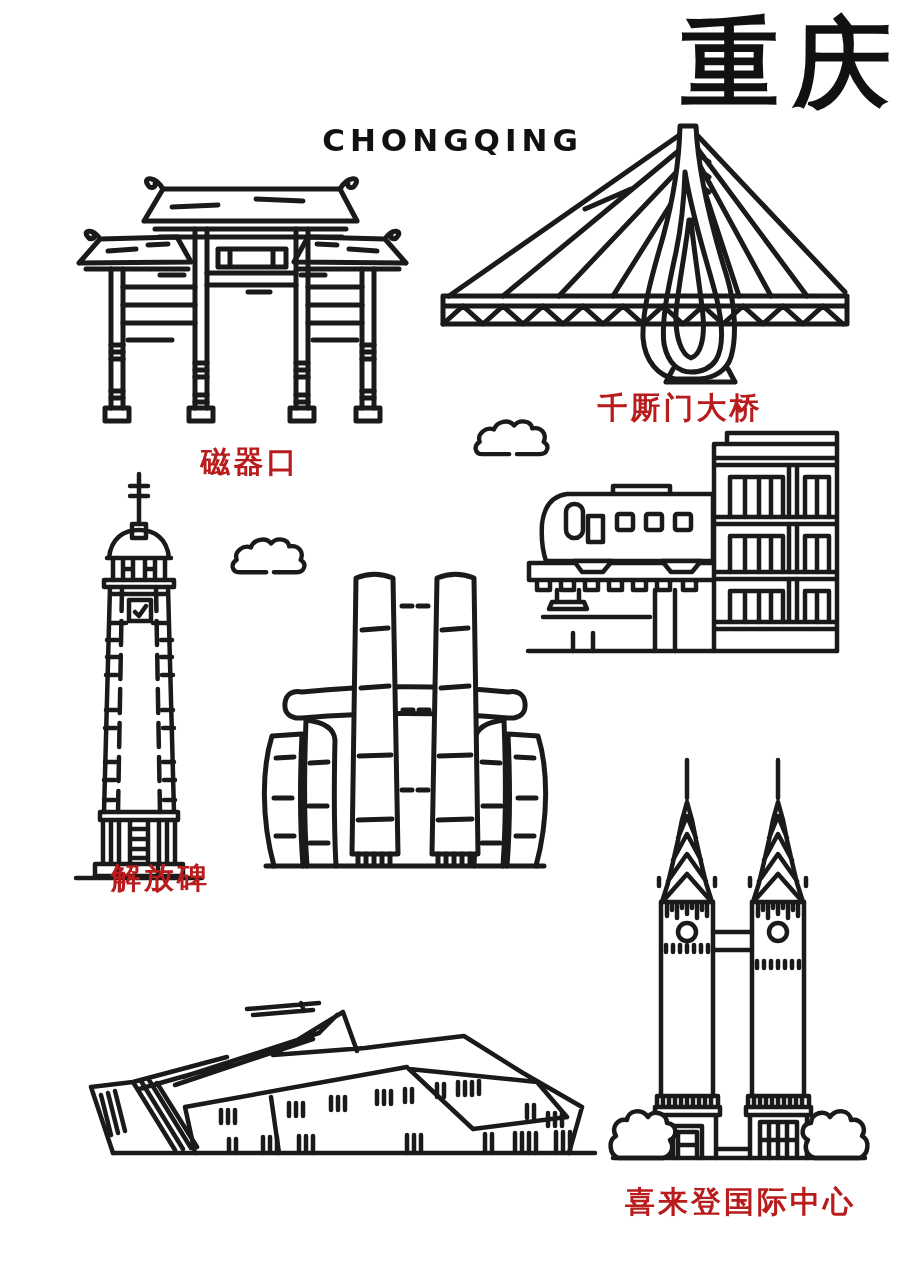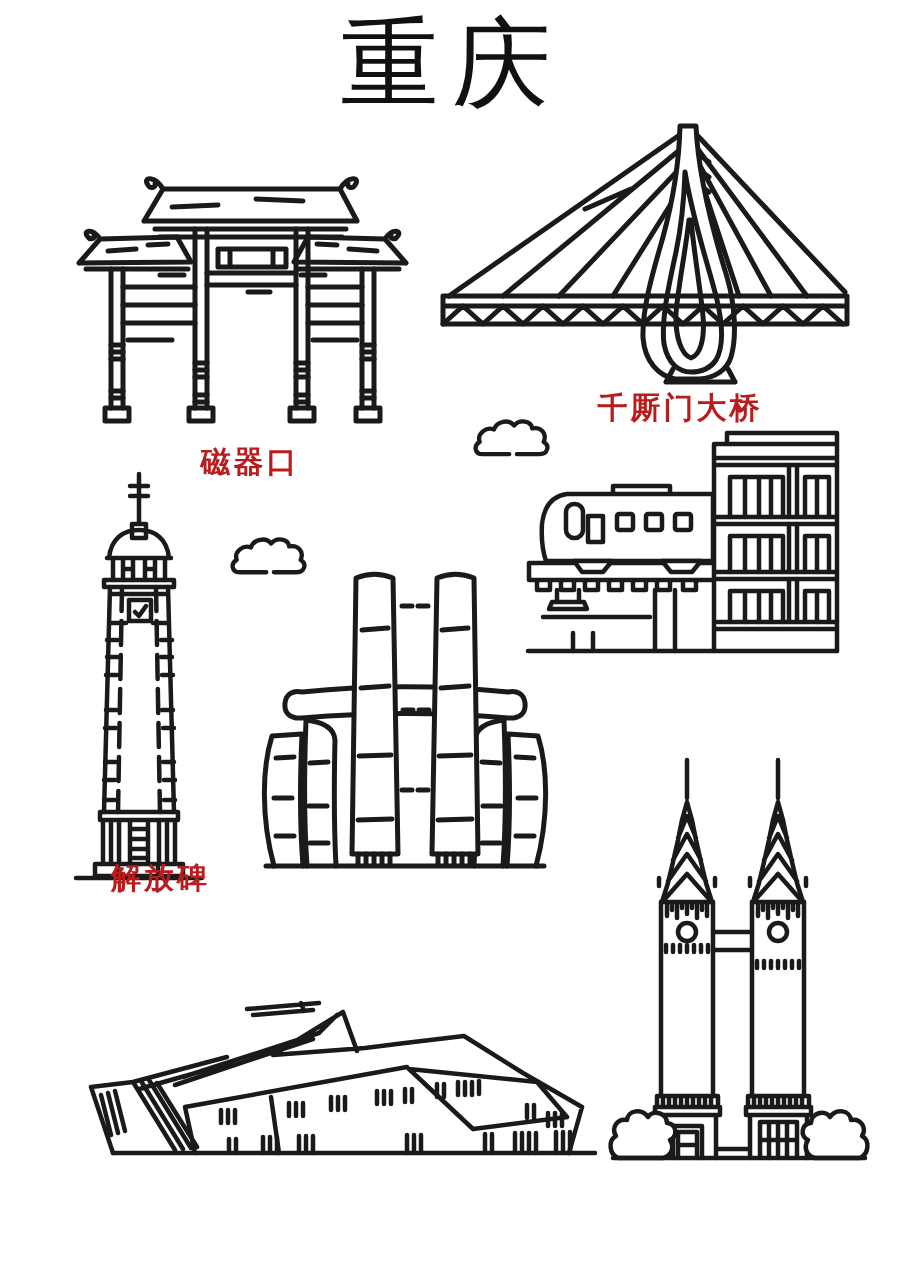--- a/index.html
+++ b/index.html
@@ -1,36 +1,37 @@
 <!DOCTYPE html>
 <html><head>
 <meta charset="utf-8">
 <style>
   html,body{margin:0;padding:0;background:#fff;}
   .canvas{position:relative;width:905px;height:1280px;background:#ffffff;overflow:hidden;
           font-family:"DejaVu Sans","Liberation Sans",sans-serif;color:#111;}
-  .title-zh{position:absolute;top:14px;left:0;right:0;text-align:center;
-            font-size:98px;font-weight:400;letter-spacing:14px;line-height:1.0;}
+  .title-zh{position:absolute;top:14px;left:0;right:0;text-align:right;
+            font-size:98px;font-weight:700;letter-spacing:14px;line-height:1.0;}
   .title-en{position:absolute;top:122px;left:0;right:0;text-align:center;
             font-size:31px;font-weight:800;letter-spacing:5px;}
   .label{position:absolute;text-align:center;font-size:30px;font-weight:700;
          letter-spacing:3px;white-space:nowrap;color:#b91c1c;}
   svg.fig{position:absolute;overflow:visible;}
   svg.fig path, svg.fig rect, svg.fig circle, svg.fig line{
       fill:none;stroke:#1a1a1a;stroke-linecap:round;stroke-linejoin:round;}
   svg.fig .wf{fill:#ffffff;}
   .sw5 path,.sw5 rect,.sw5 circle{stroke-width:5;}
   .sw45 path,.sw45 rect,.sw45 circle{stroke-width:4.5;}
 </style>
 </head>
 <body>
 
 <div class="canvas">
 
   <div class="title-zh">重庆</div>
+  <div class="title-en">CHONGQING</div>
 
   <svg class="fig sw5" style="left:60px;top:165px;width:365px;height:260px" viewBox="0 0 365 260">
     <path d="M103,24 L280,24 M103,24 L84,56 M280,24 L297,56 M84,56 L297,56 M112,42 L158,40 M196,34 L243,36 M95,64 L286,64 M99,72 L282,72"></path>
     <path d="M103,24 C95,10 82,12 88,20 C90,24 96,23 95,19 M280,24 C288,10 301,12 295,20 C293,24 287,23 288,19"></path>
     <path d="M158,84 L226,84 L226,102 L158,102 Z M170,84 L170,102 M213,84 L213,102 M147,108 L236,108 M147,120 L236,120 M188,127 L210,127"></path>
     <path d="M135,64 L135,243 M147,64 L147,243 M236,64 L236,243 M248,64 L248,243"></path>
     <path d="M40,74 L117,72 M40,74 L19,98 M117,72 L131,97 M19,98 L131,97 M48,86 L76,84 M88,80 L108,79 M26,104 L128,104 M100,110 L124,110 M40,74 C32,62 22,66 28,72 C30,75 35,74 34,70"></path>
     <path d="M325,74 L248,72 M325,74 L346,98 M248,72 L234,97 M346,98 L234,97 M317,86 L289,84 M277,80 L257,79 M339,104 L237,104 M265,110 L241,110 M325,74 C333,62 343,66 337,72 C335,75 330,74 331,70"></path>
     <path d="M51,104 L51,243 M63,104 L63,243 M302,104 L302,243 M314,104 L314,243"></path>
     <path d="M63,122 L135,122 M63,140 L135,140 M63,158 L135,158 M68,175 L112,175 M248,122 L302,122 M248,140 L302,140 M248,158 L302,158 M253,175 L297,175"></path>
@@ -115,14 +116,15 @@
     <circle cx="173" cy="182" r="9"></circle>
     <path d="M56,152 L56,346 M108,152 L108,346 M147,152 L147,346 M199,152 L199,346"></path>
     <path class="dots" d="M61,195 L61,202 M68,195 L68,202 M75,195 L75,202 M82,195 L82,202 M89,195 L89,202 M96,195 L96,202 M103,195 L103,202 M152,211 L152,218 M159,211 L159,218 M166,211 L166,218 M173,211 L173,218 M180,211 L180,218 M187,211 L187,218 M194,211 L194,218"></path>
     <path d="M108,182 L147,182 M108,200 L147,200"></path>
     <path d="M52,346 L113,346 L113,357 L52,357 Z M58,348 L58,355 M64,348 L64,355 M70,348 L70,355 M76,348 L76,355 M82,348 L82,355 M88,348 L88,355 M94,348 L94,355 M100,348 L100,355 M106,348 L106,355 M50,357 L50,365 M115,357 L115,365 M50,365 L115,365 M54,365 L54,408 M111,365 L111,408 M68,376 L97,376 M68,376 L68,408 M97,376 L97,408 M73,382 L92,382 M73,382 L73,408 M92,382 L92,408 M73,395 L92,395"></path>
     <path d="M143,346 L204,346 L204,357 L143,357 Z M149,348 L149,355 M155,348 L155,355 M161,348 L161,355 M167,348 L167,355 M173,348 L173,355 M179,348 L179,355 M185,348 L185,355 M191,348 L191,355 M197,348 L197,355 M141,357 L141,365 M206,357 L206,365 M141,365 L206,365 M145,365 L145,408 M202,365 L202,408 M155,372 L192,372 M155,372 L155,408 M192,372 L192,408 M164,372 L164,408 M173,372 L173,408 M182,372 L182,408 M155,390 L192,390 M113,399 L145,399"></path>
     <path class="wf" d="M58,408 C66,406 70,398 65,390 C73,386 72,374 62,373 C62,363 48,359 43,367 C37,358 23,360 22,370 C12,368 6,378 11,386 C3,390 4,404 13,408 Z"></path>
     <path class="wf" d="M210,408 C202,406 198,398 203,390 C195,386 196,374 206,373 C206,363 220,359 225,367 C231,358 245,360 246,370 C256,368 262,378 257,386 C265,390 264,404 255,408 Z"></path>
     <path d="M8,408 L260,408"></path>
   </svg>
+  <div class="label" style="left:608px;top:1182px;width:265px">喜来登国际中心</div>
 
 </div>
 
 </body></html>

